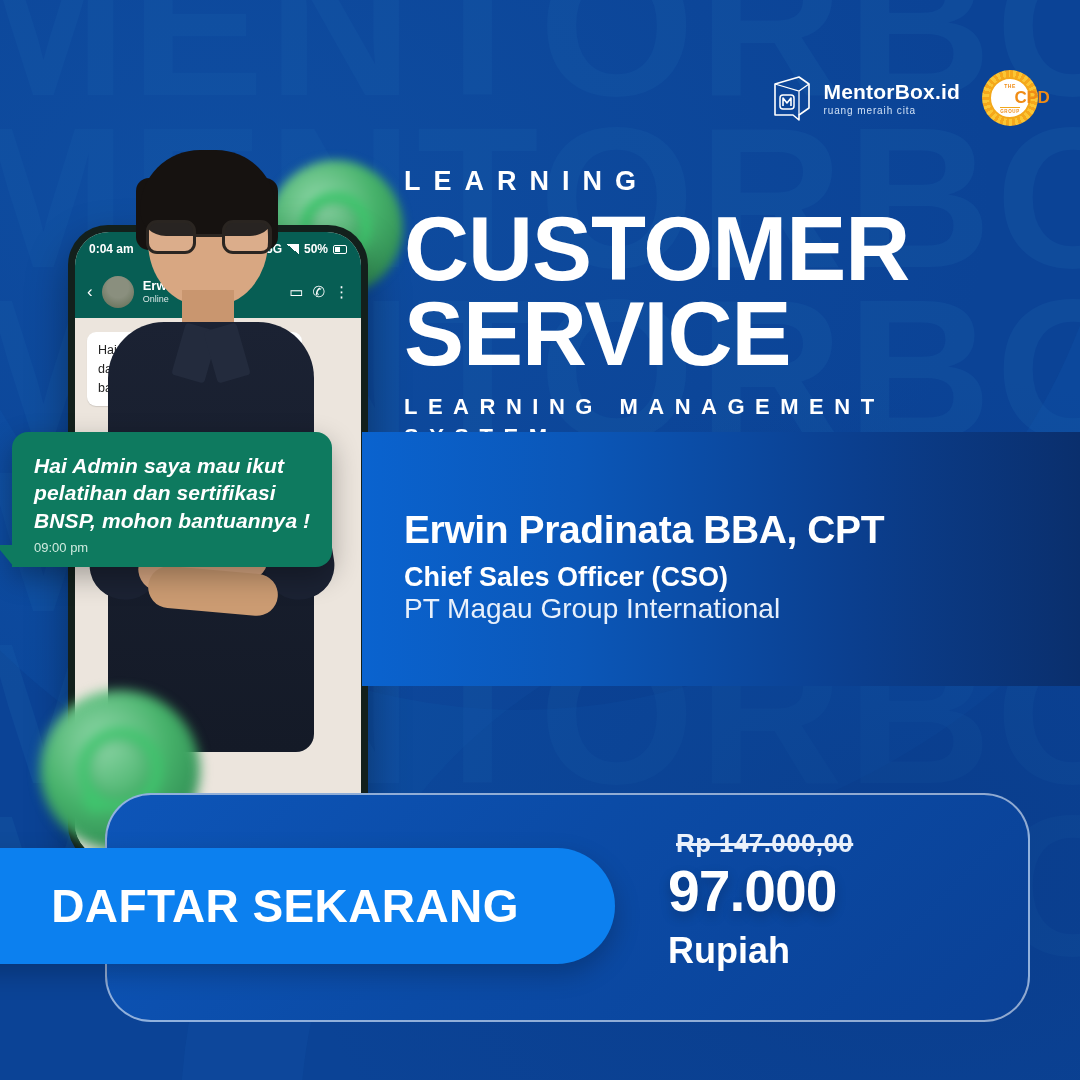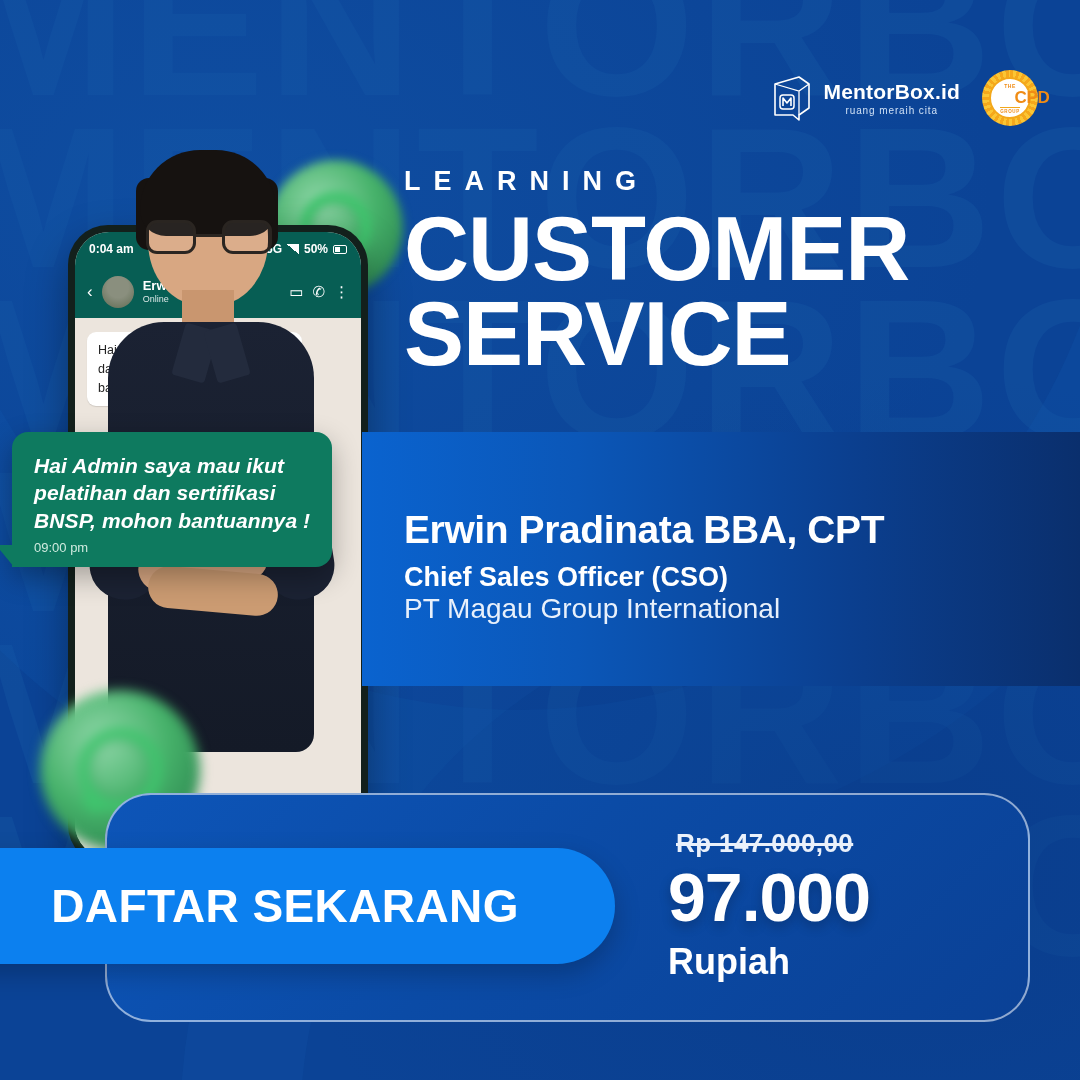--- a/index.html
+++ b/index.html
@@ -48,21 +48,21 @@
   .bg-arc2 {
     position:absolute;
     width:1300px; height:1300px;
     border-radius:50%;
     border:120px solid rgba(20,92,178,.18);
     left:180px; top:480px;
   }
 
   
   .header { position:absolute; top:70px; right:42px; display:flex; align-items:center; gap:22px; }
-  .brand { display:flex; align-items:center; gap:11px;text-align:center; }
+  .brand { display:flex; align-items:center; gap:11px; }
   .brand-mark { width:40px; height:46px; }
   .brand-text { display:flex; flex-direction:column; line-height:1; }
   .brand-name { color:#fff; font-size:21px; font-weight:bold; letter-spacing:.2px; }
   .brand-tagline { color:#cfe0f5; font-size:10px; letter-spacing:.9px; margin-top:4px; }
   .cpd-seal { position:relative; width:56px; height:56px; }
   .cpd-burst {
     position:absolute; inset:0; border-radius:50%;
     background:
       repeating-conic-gradient(#f5a81c 0deg 7deg, #fbc634 7deg 14deg);
   }
@@ -233,21 +233,21 @@
   }
   .cta span { color:#fff; font-size:46px; font-weight:bold; letter-spacing:.4px; padding-left:60px; }
 
   .price-block { position:absolute; left:668px; top:828px; width:340px; }
   .old-price {
     color:#eaf1fb; font-size:26px; font-weight:bold; letter-spacing:.4px;
     text-decoration:line-through; text-decoration-thickness:3px;
     display:inline-block; padding:0 8px;
   }
   .new-price {
-    color:#fff; font-size:68px; font-weight:bold; line-height:1;
+    color:#fff; font-size:57px; font-weight:bold; line-height:1;
     letter-spacing:-1px; margin-top:4px;
     text-shadow:0 5px 12px rgba(0,0,0,.22);
   }
   .currency { color:#fff; font-size:36px; font-weight:bold; margin-top:10px; }
 </style>
 </head>
 <body>
 
 <div class="poster">
 
@@ -349,20 +349,24 @@
     <div class="chat-text">Hai Admin saya mau ikut pelatihan dan sertifikasi BNSP, mohon bantuannya !</div>
     <div class="chat-time">09:00 pm</div>
   </div>
 
   <div class="title-block">
     <div class="t-kicker">LEARNING</div>
     <div class="t-main">
       <div>CUSTOMER</div>
       <div>SERVICE</div>
     </div>
+    <div class="t-sub">
+      <div>LEARNING MANAGEMENT</div>
+      <div>SYSTEM</div>
+    </div>
   </div>
 
   <div class="speaker-band">
     <div class="speaker-inner">
       <div class="sp-name">Erwin Pradinata BBA, CPT</div>
       <div class="sp-role">Chief Sales Officer (CSO)</div>
       <div class="sp-org">PT Magau Group International</div>
     </div>
   </div>
 

